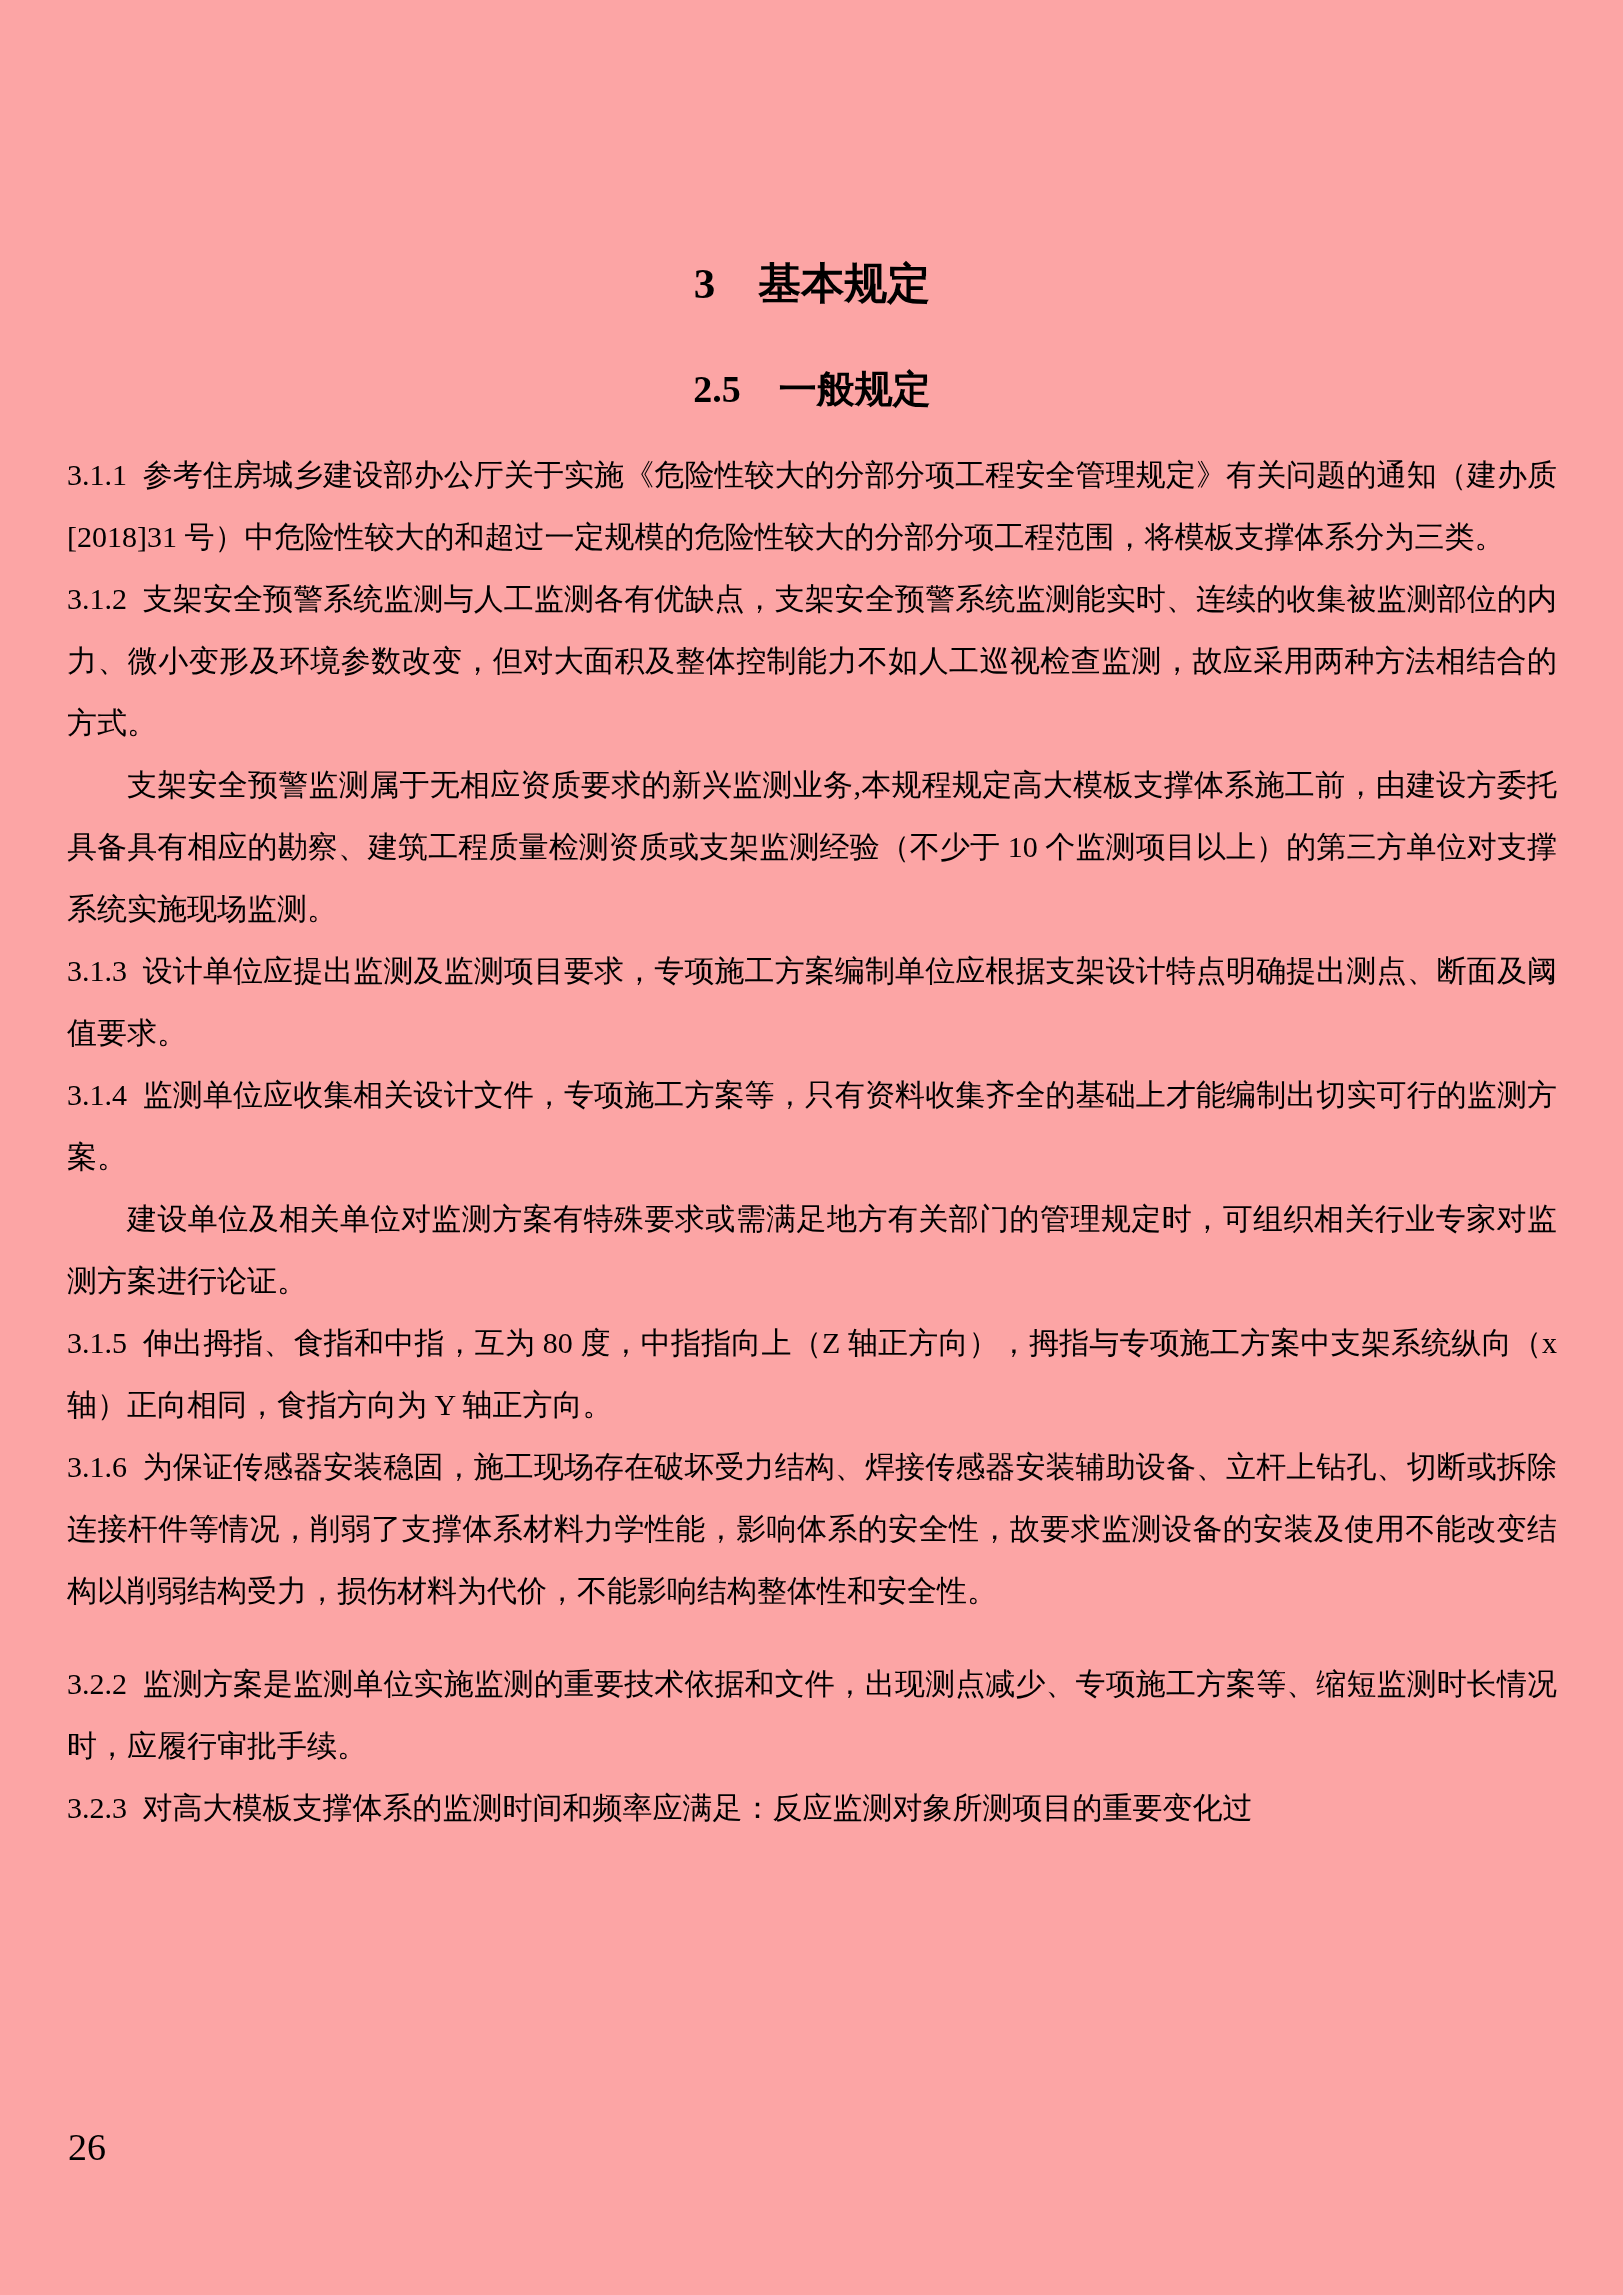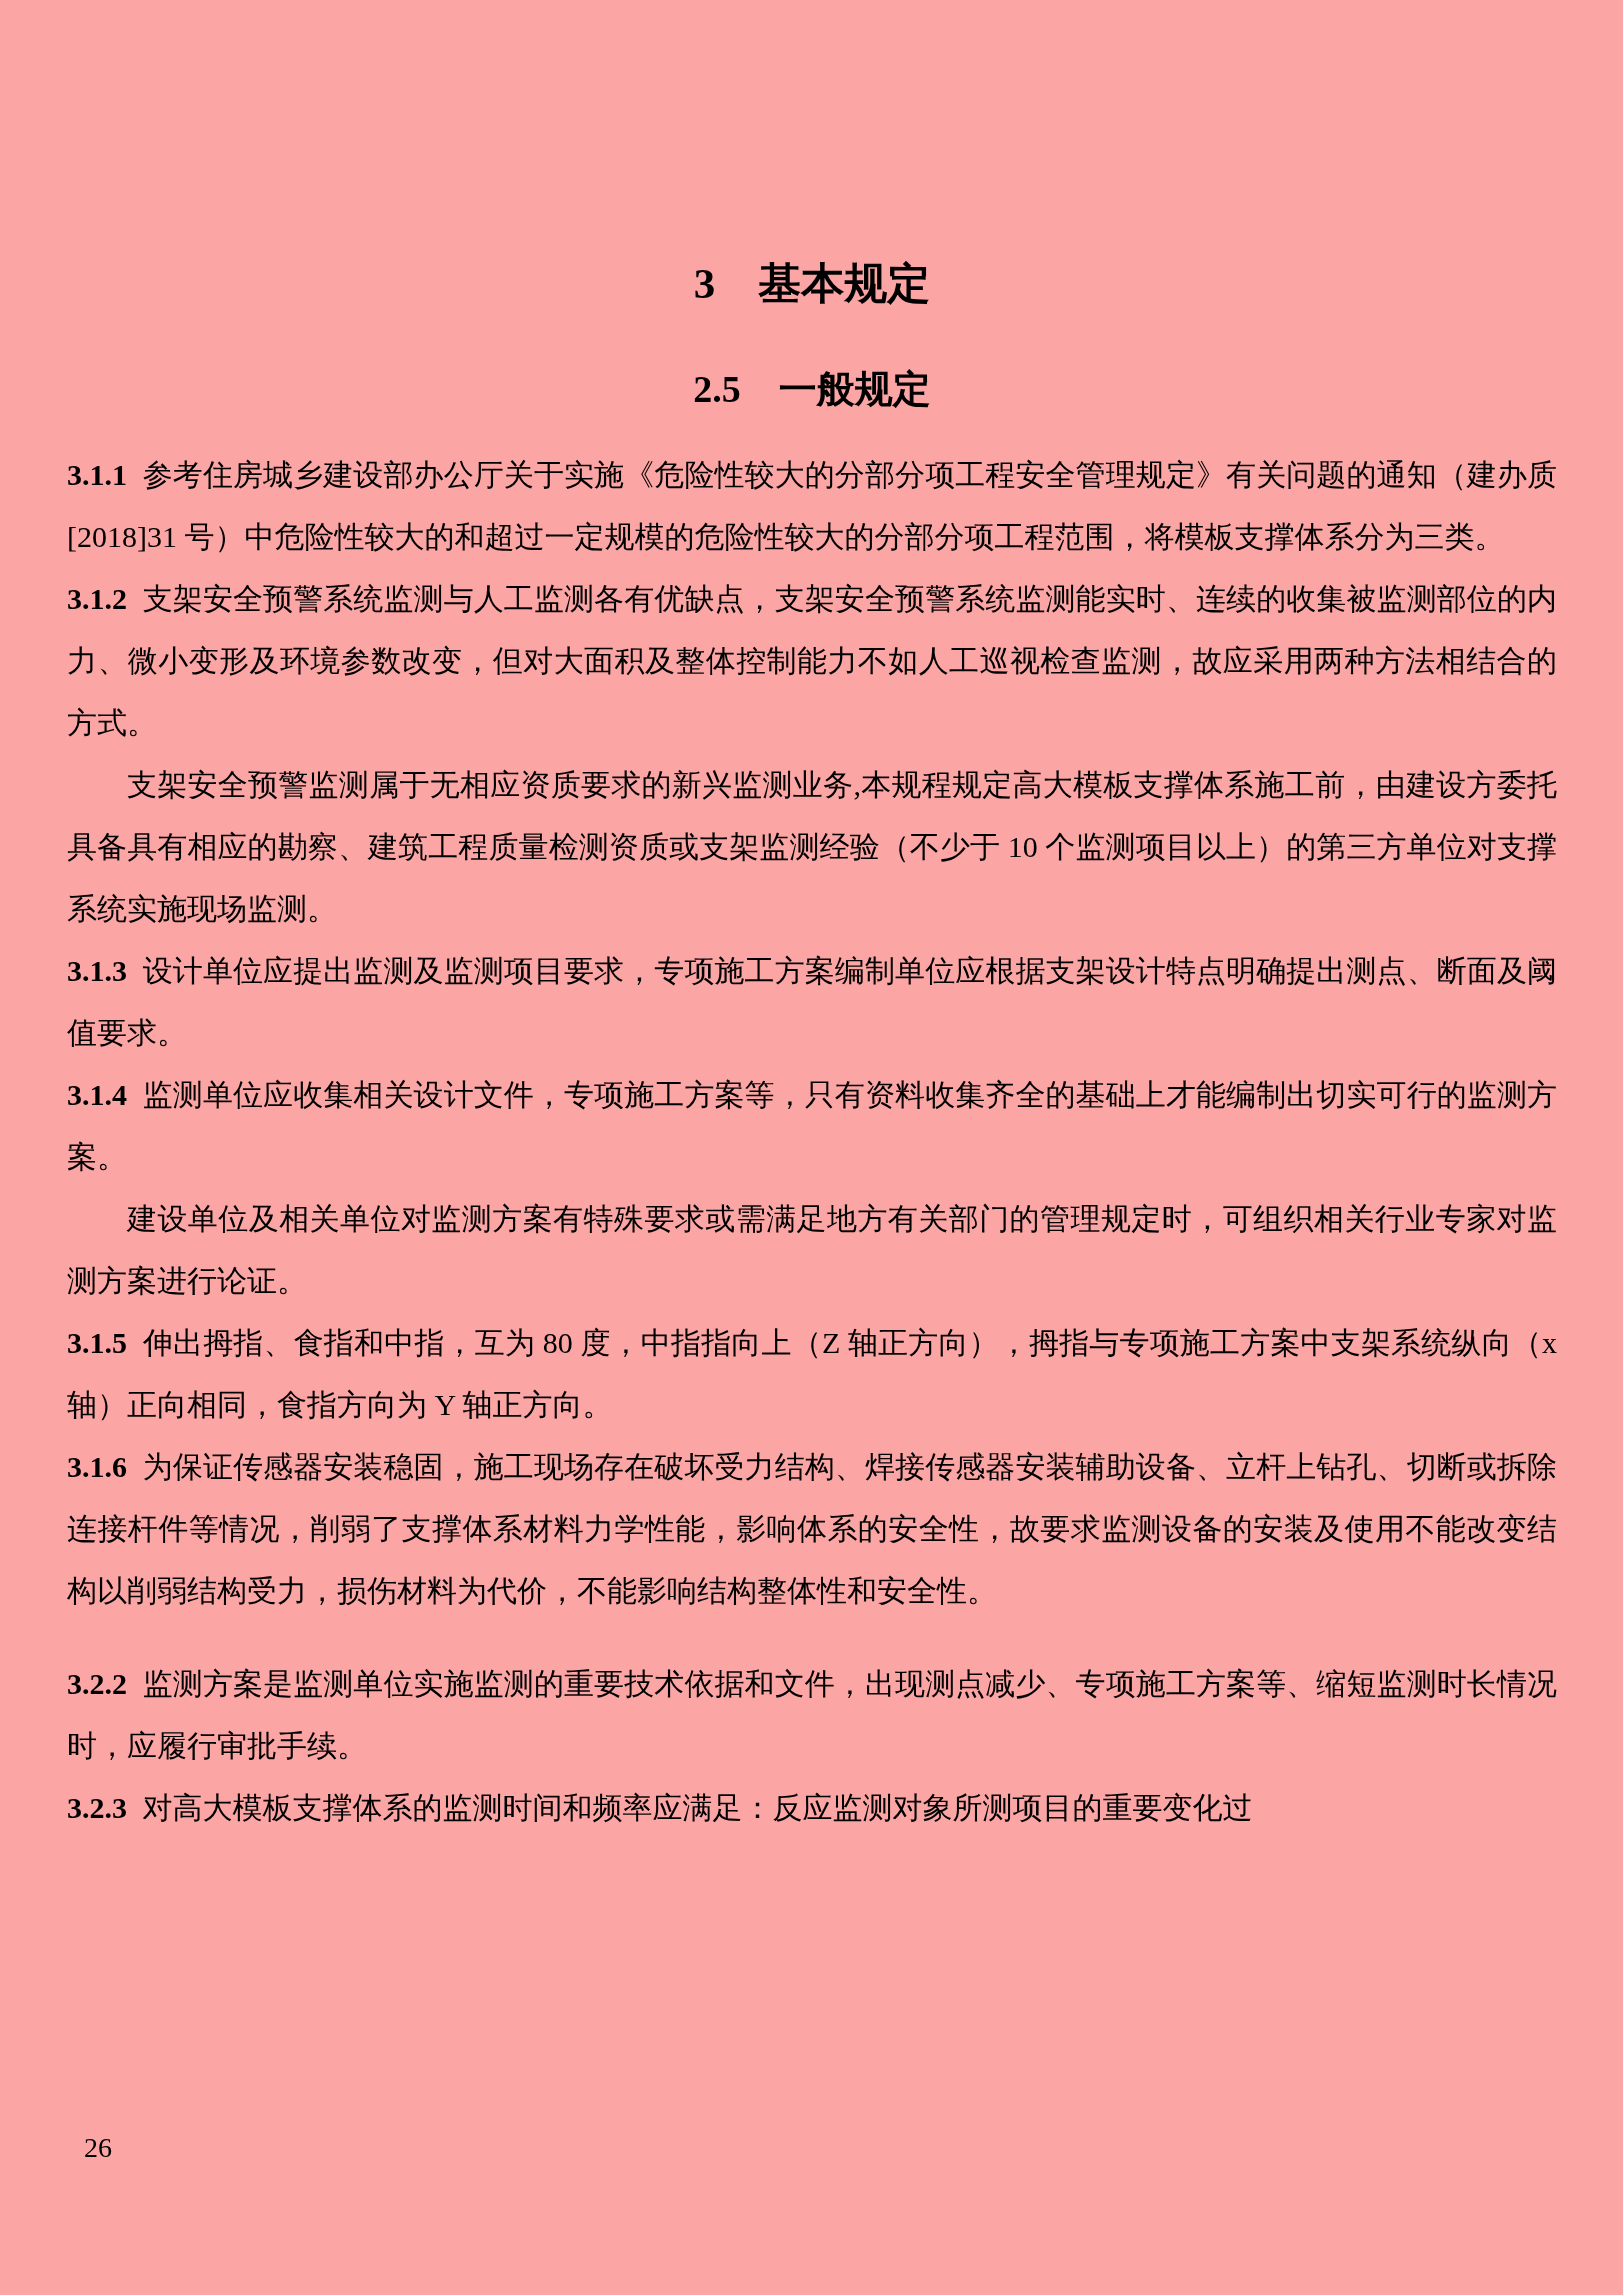--- a/index.html
+++ b/index.html
@@ -47,31 +47,31 @@
   }
   p.para {
     margin: 0;
     font-size: 30px;
     line-height: 62px;
     text-align: justify;
     text-justify: inter-ideograph;
     word-break: break-all;
   }
   p.para .num {
-    font-weight: bold;
+    font-weight: normal;
     margin-right: 15.6px;
   }
   p.para.indented {
     text-indent: 60px;
   }
   .page-number {
     position: absolute;
-    left: 84px;
+    left: 68px;
     top: 2128px;
-    font-size: 28px;
+    font-size: 38px;
     line-height: 39px;
   }
 </style>
 </head>
 <body>
 
 <div class="page">
 
   <h1 class="chapter-title">3　基本规定</h1>
 

